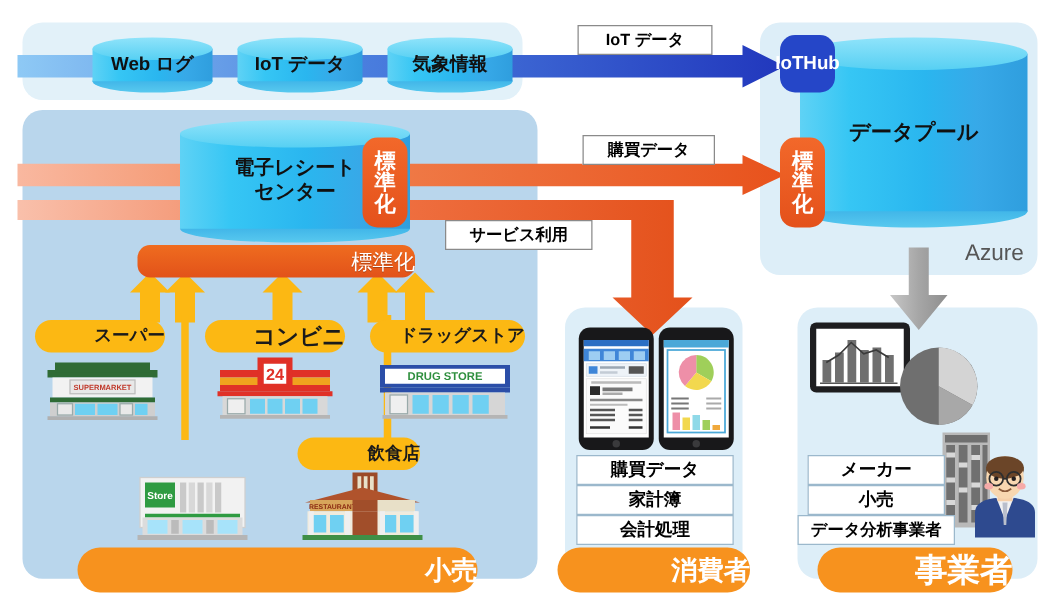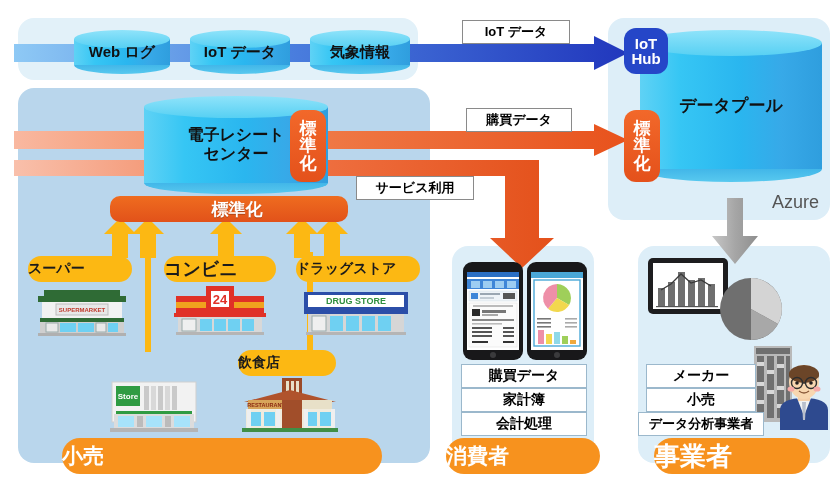--- a/index.html
+++ b/index.html
@@ -19,26 +19,26 @@
      background:linear-gradient(90deg,#5fd2f5 0%,#36c6f4 22%,#2ab6ef 55%,#37a9e8 78%,#2f9ede 100%);}
   .cyl .top{position:absolute;left:0;right:0;top:0;height:18px;border-radius:50%/50%;
      background:linear-gradient(180deg,#8fe3fa 0%,#57d0f3 100%);}
   .cyl .bot{position:absolute;left:0;right:0;bottom:0;height:18px;border-radius:50%/50%;
      background:linear-gradient(180deg,#2ba4e2 0%,#58c9ef 100%);}
   .cyl .lbl{position:absolute;left:0;right:0;top:50%;transform:translateY(-50%);
      text-align:center;font-weight:bold;color:#111;z-index:3;line-height:1.18;}
 
   
   .pill{position:absolute;background:#f7921e;border-radius:999px;color:#fff;font-weight:bold;
-     display:flex;align-items:center;justify-content:flex-start;text-align:center;}
+     display:flex;align-items:center;justify-content:flex-end;text-align:center;}
   .pill-amber{background:#fcb813;color:#1b1b1b;}
 
   .barstd{position:absolute;background:linear-gradient(180deg,#ef6c1f 0%,#e2521a 100%);
-     border-radius:10px;color:#fff;font-weight:bold;display:flex;align-items:center;
-     justify-content:center;text-shadow:0 1px 0 rgba(0,0,0,.25);padding-left:16px;}
+     border-radius:10px;color:#fff;font-weight:normal;display:flex;align-items:center;
+     justify-content:flex-end;text-shadow:0 1px 0 rgba(0,0,0,.25);}
 
   .badge-std{position:absolute;background:linear-gradient(180deg,#f2682a 0%,#e4511b 100%);
      border-radius:12px;color:#fff;font-weight:bold;text-align:center;line-height:1.02;
      display:flex;align-items:center;justify-content:center;z-index:6;}
 
   .badge-iot{position:absolute;background:#2546c8;border-radius:12px;color:#fff;font-weight:bold;
      text-align:center;line-height:1.02;display:flex;align-items:center;justify-content:center;z-index:6;}
 
   .tagbox{position:absolute;background:#fff;border:1px solid #8a8a8a;color:#000;
      font-weight:bold;display:flex;align-items:center;justify-content:center;z-index:9;}
@@ -149,21 +149,21 @@
     <div class="lbl" style="font-size:15px;">気象情報</div>
   </div>
 
   <div class="cyl" style="left:628px;top:30px;width:182px;height:152px;">
     <div class="bot" style="height:26px;"></div>
     <div class="body" style="top:13px;bottom:13px;"></div>
     <div class="top" style="height:26px;"></div>
     <div class="lbl" style="font-size:17px;">データプール</div>
   </div>
 
-  <div class="badge-iot" style="left:624px;top:28px;width:44px;height:46px;font-size:15px;flex-direction:column;">
+  <div class="badge-iot" style="left:624px;top:28px;width:44px;height:46px;font-size:15px;flex-direction:row;">
     <span>IoT</span>
     <span>Hub</span>
   </div>
 
   <div class="badge-std" style="left:624px;top:110px;width:36px;height:72px;font-size:17px;flex-direction:column;">
     <span>標</span>
     <span>準</span>
     <span>化</span>
   </div>
 

